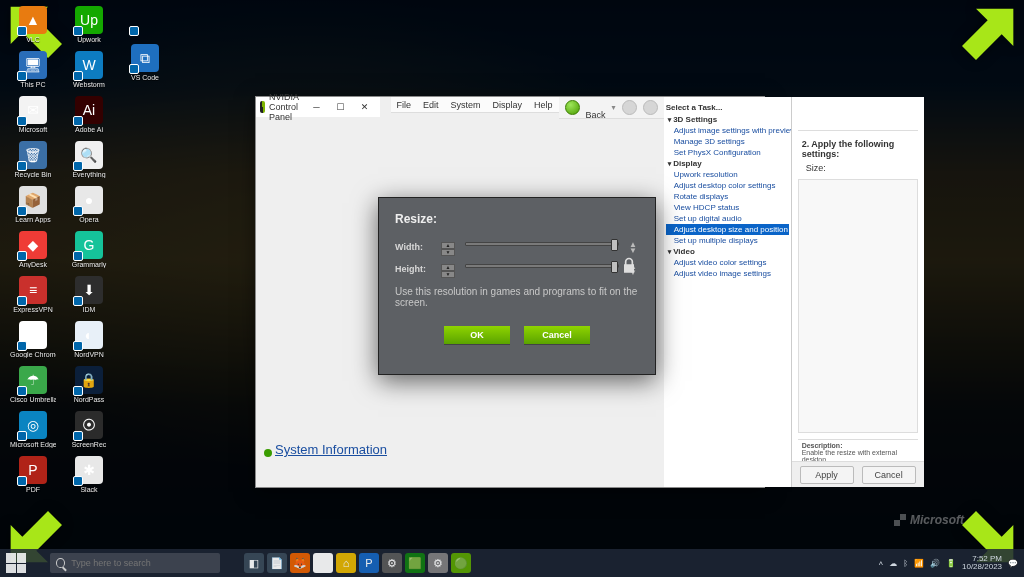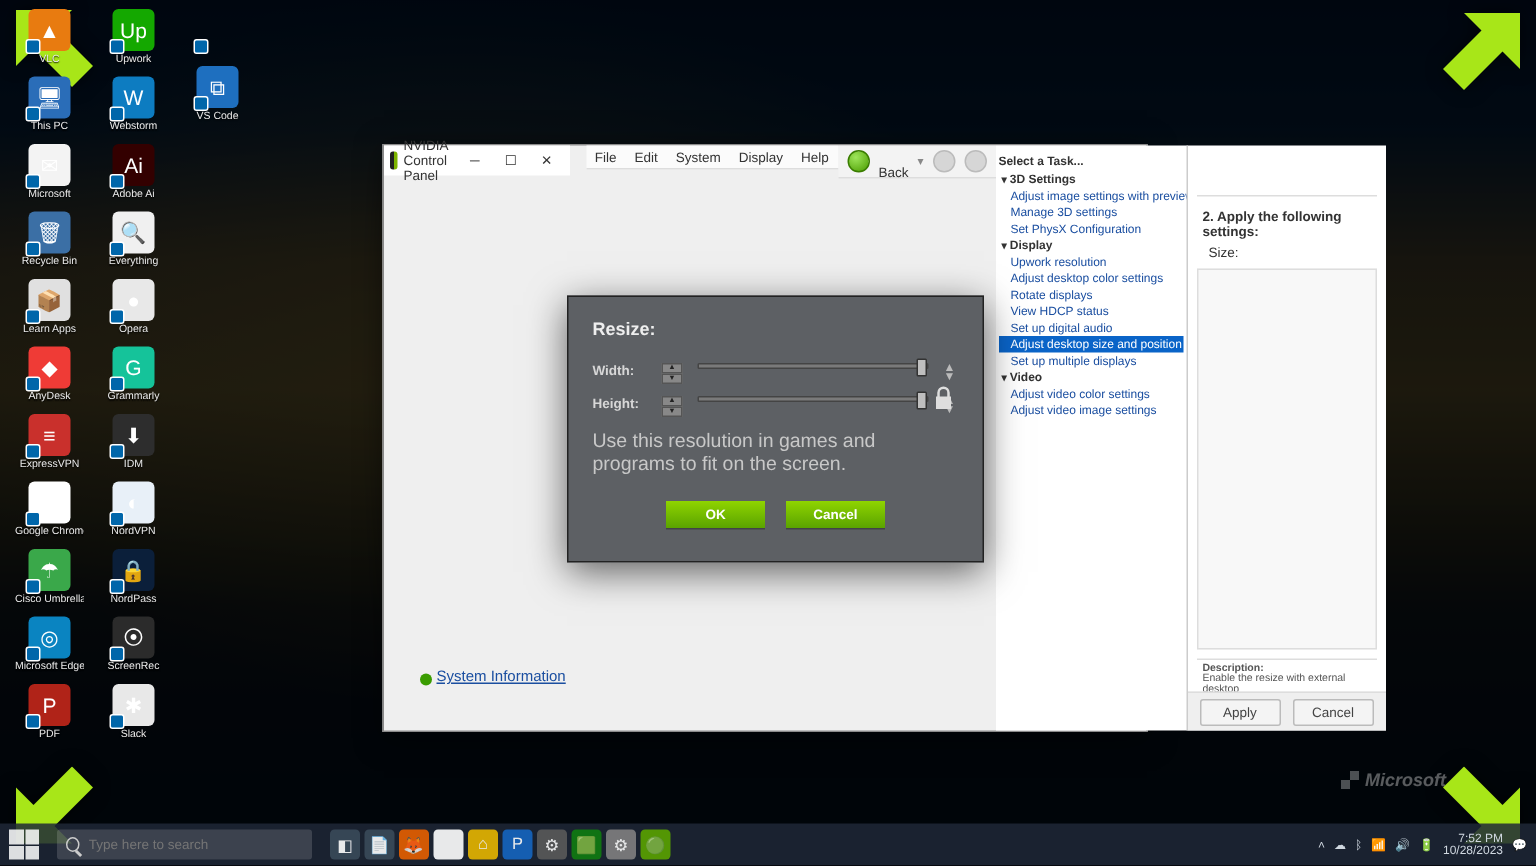--- a/index.html
+++ b/index.html
@@ -25,21 +25,21 @@
 
   
   .desktop-icons { position:absolute; top:6px; left:10px; display:flex; gap:10px; }
   .col { display:flex; flex-direction:column; gap:8px; width:46px; }
   .dicon { display:flex; flex-direction:column; align-items:center; gap:2px; cursor:pointer; }
   .dicon .tile { width:28px; height:28px; border-radius:4px; background:#444; display:flex; align-items:center; justify-content:center; font-size:14px; color:#fff; position:relative; }
   .dicon .shortcut { position:absolute; bottom:-2px; left:-2px; width:10px; height:10px; background:#06a; border:1px solid #fff; border-radius:2px; }
   .dicon span.label { font-size:7px; color:#eaeaea; text-align:center; line-height:1; text-shadow:0 1px 1px #000; white-space:nowrap; overflow:hidden; width:46px; }
 
   
-  .taskbar { position:absolute; bottom:0; left:0; right:0; height:28px; background: rgba(30,40,55,.85); display:flex; align-items:center; padding:0 6px; gap:12px; }
+  .taskbar { position:absolute; bottom:0; left:0; right:0; height:28px; background: rgba(30,40,55,.85); display:flex; align-items:center; padding:0 6px; gap:24px; }
   .start { width:20px; height:20px; display:grid; grid-template:1fr 1fr/1fr 1fr; gap:1px; }
   .start div{ background:#fff; opacity:.85; }
   .search { flex:0 0 170px; height:20px; background:rgba(255,255,255,.15); border-radius:2px; display:flex; align-items:center; padding:0 6px; gap:6px; }
   .search .si{ width:10px; height:10px; border:1.5px solid #ccc; border-radius:50%; position:relative; }
   .search .si::after{ content:""; position:absolute; width:5px; height:1.5px; background:#ccc; transform:rotate(45deg); bottom:-2px; right:-3px; }
   .search input{ background:transparent; border:0; color:#ddd; font-size:9px; outline:none; width:100%; }
   .tpin{ width:20px; height:20px; border-radius:3px; display:flex; align-items:center; justify-content:center; font-size:11px; color:#fff; opacity:.9; }
   .tray { margin-left:auto; display:flex; align-items:center; gap:6px; color:#d0d8e0; font-size:8px; }
   .clock{ text-align:right; line-height:1; }
 
@@ -63,37 +63,37 @@
   .tree li.cat::before{ content:"▾"; font-size:7px; margin-right:2px; color:#333; }
   .tree li.sel{ background:#0a64c8; color:#fff; }
   .mainpane{ flex:1; background:#fff; display:flex; flex-direction:column; position:relative; }
   .section-head{ height:34px; border-bottom:1px solid #ddd; margin:0 6px; }
   .section-title{ font-size:9px; font-weight:bold; color:#333; padding:8px 10px 0; }
   .content{ flex:1; border:1px solid #ddd; margin:6px; background:#f8f8f8; position:relative; }
   .desc{ height:22px; border-top:1px solid #ddd; margin:0 6px; font-size:7px; color:#555; padding:2px 4px; }
   .desc .dh{ font-weight:bold; display:block; }
   .actions{ height:26px; display:flex; justify-content:flex-end; align-items:center; gap:8px; padding:0 8px; border-top:1px solid #ddd; background:#efefef; }
   .actions button{ width:54px; height:18px; font-size:9px; border:1px solid #bbb; background:#f4f4f4; color:#444; border-radius:2px; }
-  .syslink{ position:absolute; left:24px; bottom:30px; font-size:10px; color:#1a4ea0; text-decoration:underline; display:flex; align-items:flex-end; gap:3px; }
+  .syslink{ position:absolute; left:8px; bottom:30px; font-size:13px; color:#1a4ea0; text-decoration:underline; display:flex; align-items:flex-end; gap:3px; }
   .syslink .dot{ width:8px;height:8px;border-radius:50%;background:#3a9c00; }
 
   
   .modal-back{ position:absolute; left:378px; top:197px; width:278px; height:178px; background:rgba(80,84,88,.92); border:1px solid #222; box-shadow:0 6px 24px rgba(0,0,0,.6); color:#dcdcdc; font-size:9px; padding:14px 16px 10px; z-index:50; }
   .mtitle{ font-size:12px; font-weight:600; color:#eee; margin-bottom:16px; }
   .row{ display:flex; gap:10px; margin-bottom:8px;font-weight:bold; }
   .row label{ width:36px; color:#d7d7d7; }
   .stepper{ width:14px; height:14px; display:flex; flex-direction:column; }
   .stepper div{ flex:1; background:#888; border:1px solid #555; font-size:5px; text-align:center; line-height:5px; color:#222; cursor:pointer; }
   .slider{ flex:1; height:4px; background:#7a7a7a; border:1px solid #444; position:relative; border-radius:1px; }
   .sknob{ position:absolute; right:0; top:-4px; width:7px; height:12px; background:#bfbfbf; border:1px solid #333; border-radius:1px; cursor:grab; }
   .schev{ width:10px; color:#bbb; font-size:8px; line-height:6px; cursor:pointer; }
   .lock{ position:absolute; right:16px; top:56px; width:20px; height:24px; }
   .lock svg{ width:100%; height:100%; fill:#dedede; }
   .mres{ margin-top:10px; color:#ddd; }
-  .mhint{ color:#c8c8c8; font-size:13px; margin-top:2px; }
+  .mhint{ color:#c8c8c8; font-size:10px; margin-top:2px; }
   .mbtns{ display:flex; justify-content:center; gap:14px; margin-top:18px; }
   .mbtns button{ width:66px; height:18px; border:none; background:linear-gradient(#8fd400,#5aa300); color:#fff; font-size:9px; font-weight:600; cursor:pointer; box-shadow:0 1px 0 rgba(0,0,0,.3); }
 
   .ms-badge{ position:absolute; right:60px; bottom:50px; color:rgba(255,255,255,.35); font-size:12px; font-style:italic; font-weight:600; display:flex; align-items:center; gap:4px;}
   .ms-badge::before{ content:""; width:12px;height:12px; display:grid; background:conic-gradient(#fff 0 25%, transparent 0 50%, #fff 0 75%, transparent 0); opacity:.3;}
 </style>
 </head>
 <body>
 
 <div class="wallpaper"></div>

